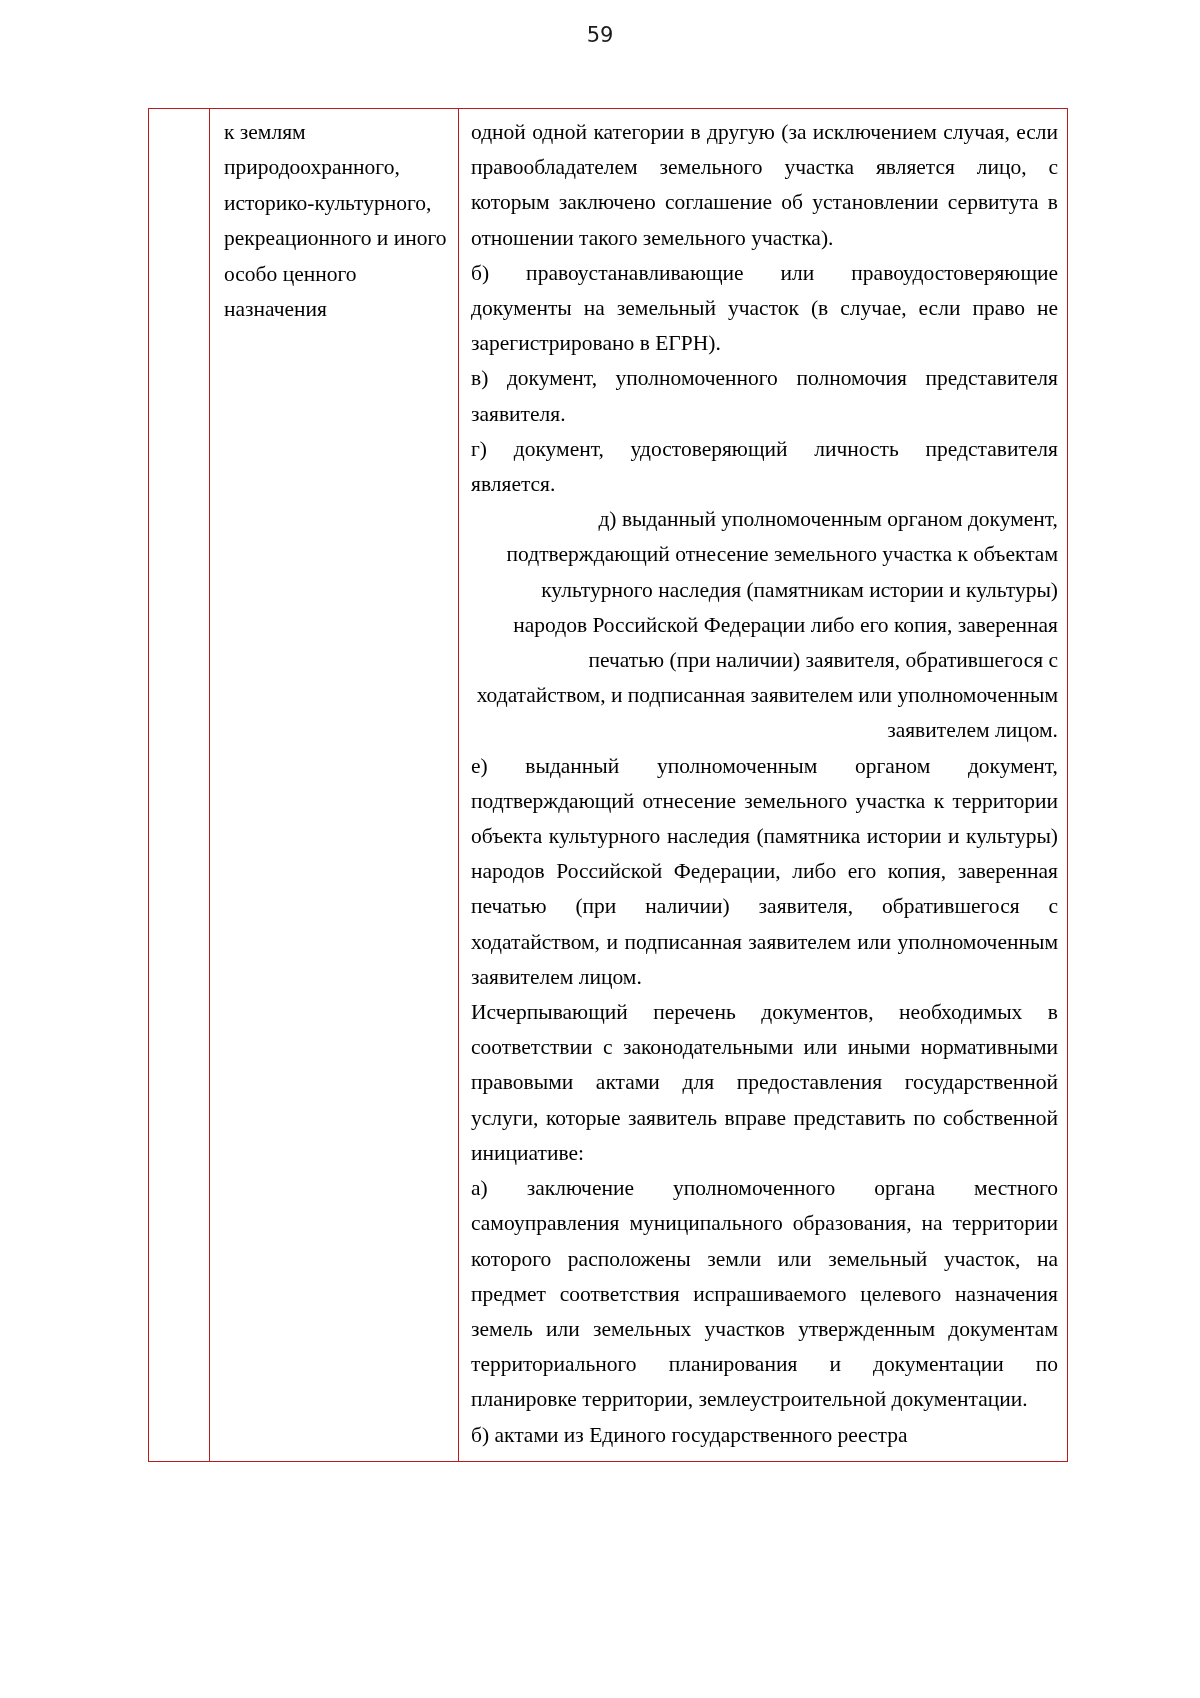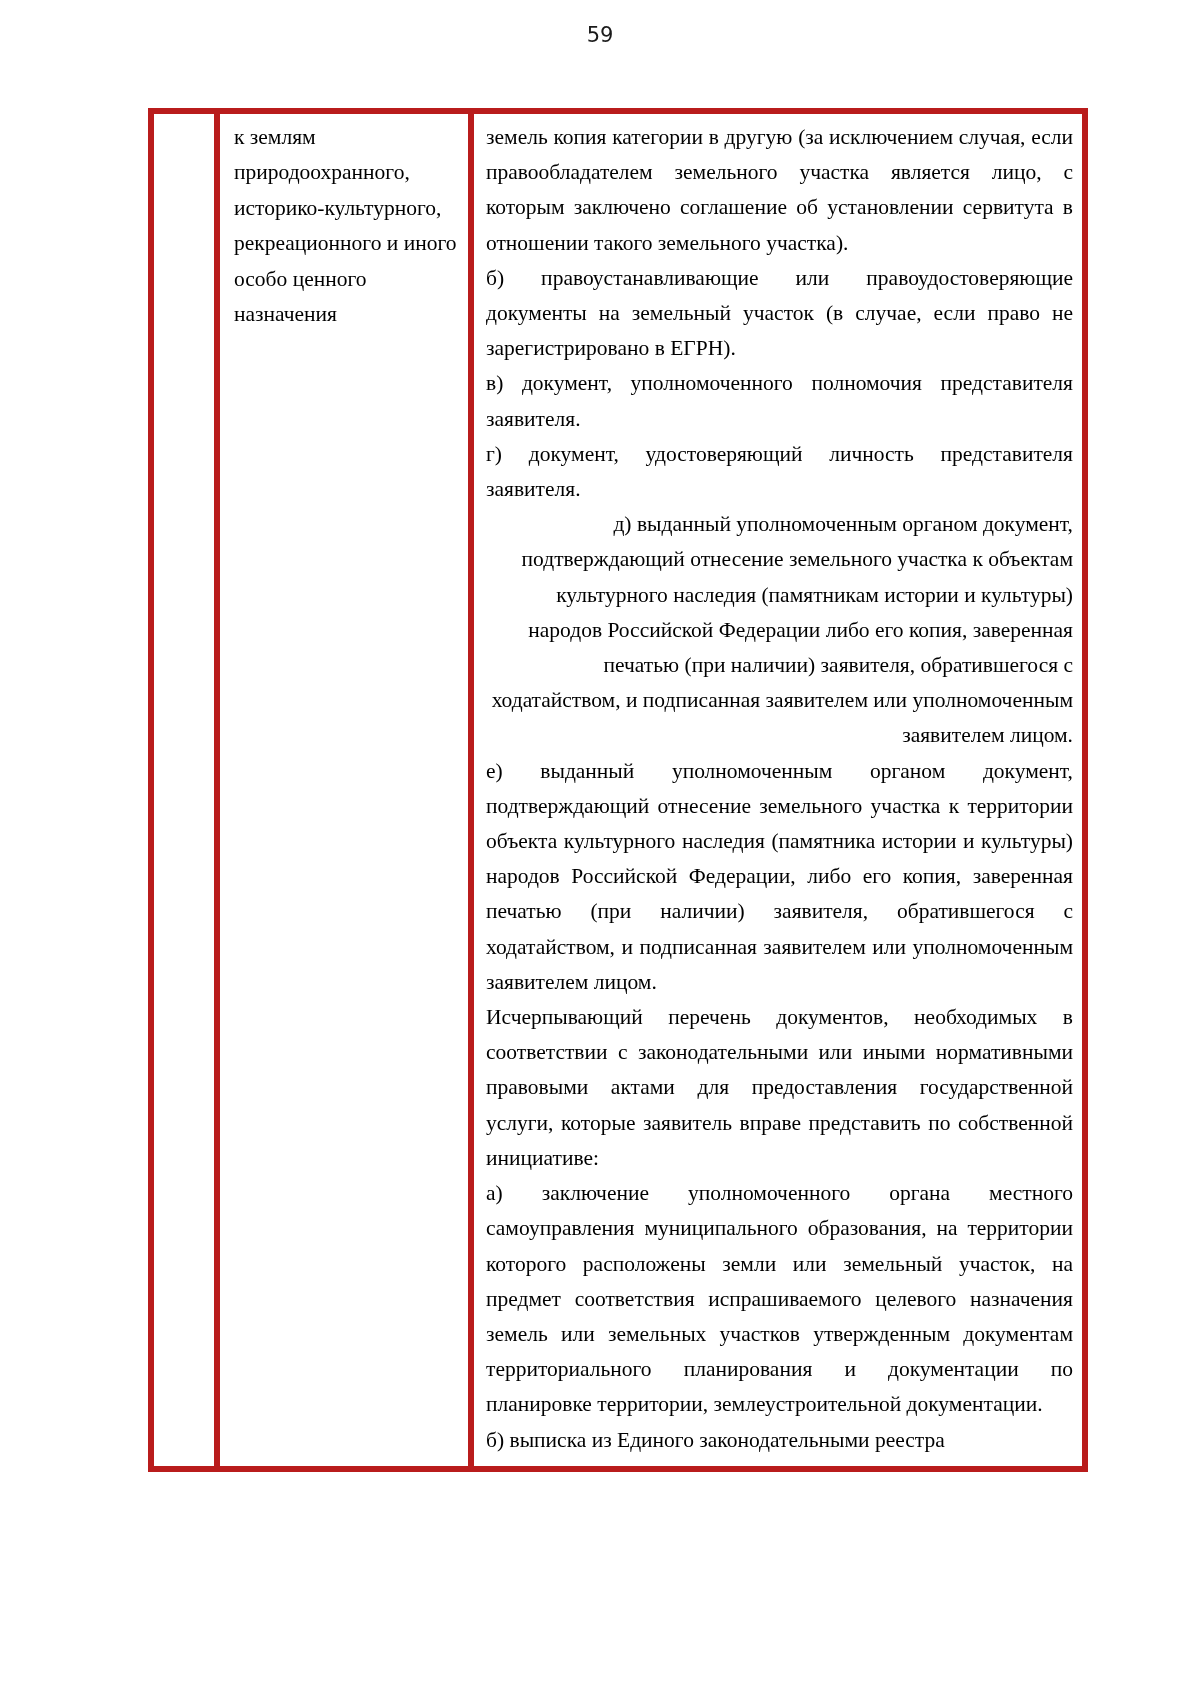--- a/index.html
+++ b/index.html
@@ -39,21 +39,21 @@
   
   .doc-table {
     position: absolute;
     left: 148px;
     top: 108px;
     width: 918px;
     border-collapse: collapse;
     table-layout: fixed;
   }
   .doc-table td {
-    border: 6px solid #b91c1c;
+    border: 1px solid #b91c1c;
     vertical-align: top;
     padding: 0;
   }
   .col-num    { width: 60px; }
   .col-cat    { width: 248px; }
   .col-body   { width: 608px; }
 
   .cell-inner {
     padding: 6px 9px 8px 12px;
     font-size: 21.5px;
@@ -99,37 +99,37 @@
 
         <td class="col-cat">
           <div class="cell-inner cat">
             <p class="par cat">к землям природоохранного, историко-культурного, рекреационного и иного особо ценного назначения</p>
           </div>
         </td>
 
         <td class="col-body">
           <div class="cell-inner cell-body-clip">
 
-            <p class="par">земель копия категории в другую (за исключением случая, если правообладателем земельного участка является лицо, с которым заключено соглашение об установлении сервитута в отношении такого земельного участка).</p>
+            <p class="par">одной одной категории в другую (за исключением случая, если правообладателем земельного участка является лицо, с которым заключено соглашение об установлении сервитута в отношении такого земельного участка).</p>
 
             <p class="par">б) правоустанавливающие или правоудостоверяющие документы на земельный участок (в случае, если право не зарегистрировано в ЕГРН).</p>
 
             <p class="par">в) документ, уполномоченного полномочия представителя заявителя.</p>
 
-            <p class="par">г) документ, удостоверяющий личность представителя заявителя.</p>
+            <p class="par">г) документ, удостоверяющий личность представителя является.</p>
 
             <p class="par left">д) выданный уполномоченным органом документ, подтверждающий отнесение земельного участка к объектам культурного наследия (памятникам истории и культуры) народов Российской Федерации либо его копия, заверенная печатью (при наличии) заявителя, обратившегося с ходатайством, и подписанная заявителем или уполномоченным заявителем лицом.</p>
 
             <p class="par">е) выданный уполномоченным органом документ, подтверждающий отнесение земельного участка к территории объекта культурного наследия (памятника истории и культуры) народов Российской Федерации, либо его копия, заверенная печатью (при наличии) заявителя, обратившегося с ходатайством, и подписанная заявителем или уполномоченным заявителем лицом.</p>
 
             <p class="par">Исчерпывающий перечень документов, необходимых в соответствии с законодательными или иными нормативными правовыми актами для предоставления государственной услуги, которые заявитель вправе представить по собственной инициативе:</p>
 
             <p class="par">а) заключение уполномоченного органа местного самоуправления муниципального образования, на территории которого расположены земли или земельный участок, на предмет соответствия испрашиваемого целевого назначения земель или земельных участков утвержденным документам территориального планирования и документации по планировке территории, землеустроительной документации.</p>
 
-            <p class="par">б) выписка из Единого законодательными реестра</p>
+            <p class="par">б) актами из Единого государственного реестра</p>
 
           </div>
         </td>
       </tr>
     </tbody>
   </table>
 
 </div>
 
 </body></html>

